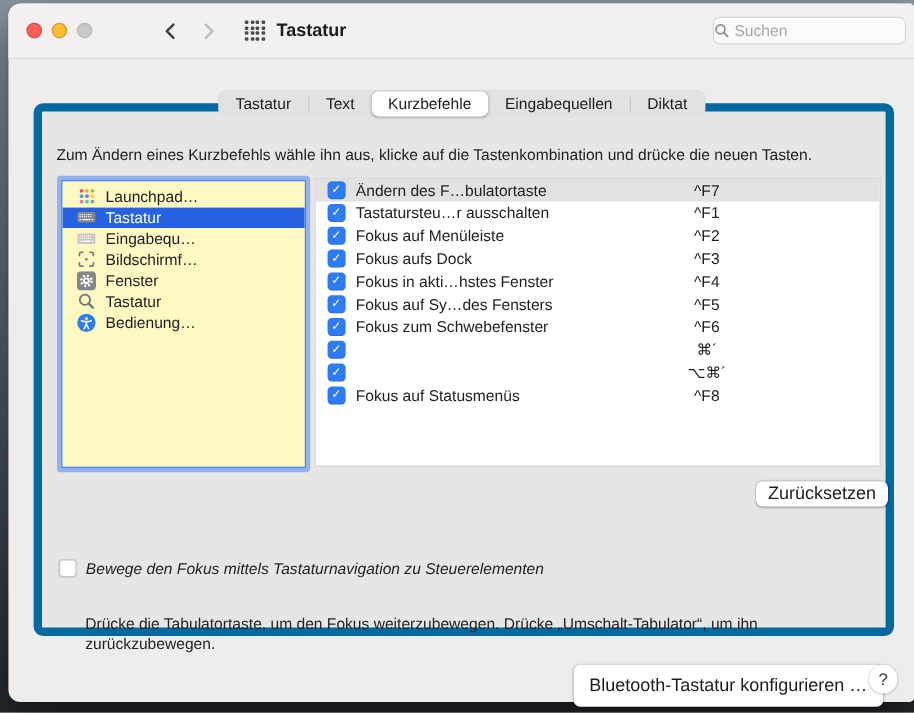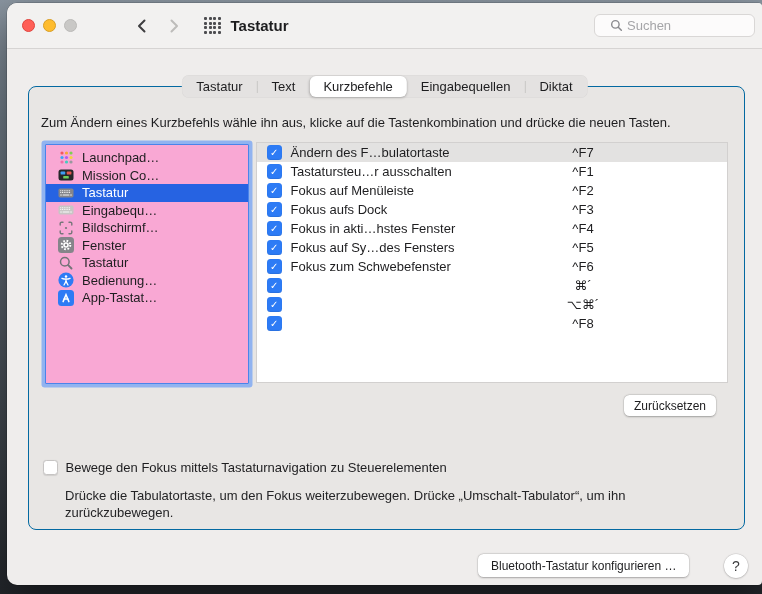--- a/index.html
+++ b/index.html
@@ -20,41 +20,41 @@
   .light.close { background:#ff5f57; border:0.5px solid #e0443e; }
   .light.min   { background:#febc2e; border:0.5px solid #d89e24; }
   .light.zoom  { background:#c9c8c6; border:0.5px solid #bbbab8; }
   .navbtns { display:flex; gap:21px; margin-left:58px; }
   .navbtn { width:12px; height:16px; display:flex; align-items:center; justify-content:center; }
   .gridicon { margin-left:24px; display:grid; grid-template-columns:repeat(4,3px); gap:1.5px; }
   .gridicon span { width:3px; height:3px; background:#4c4c50; border-radius:1px; }
   .wintitle { margin-left:10px; font-size:15px; font-weight:700; color:#1d1d1f; }
   .search { position:absolute; left:587px; top:11px; width:161px; height:23px;
     background:#fcfbfb; border:1px solid #d9d7d6; border-radius:6px;
-    display:flex; align-items:center; padding-left:15px; }
+    display:flex; align-items:center; padding-left:0; }
   .search input { border:none; outline:none; background:transparent; width:120px;
     font-size:13px; color:#1e1e20; font-family:inherit; margin-left:4px; }
   .search input::placeholder { color:#a5a5a8; }
 
   
   .tabs { position:absolute; top:72px; left:50%; transform:translateX(-50%);
     display:flex; align-items:center; height:23px; background:#e4e2e1;
     border-radius:7px; padding:1px; box-shadow:inset 0 0 0 0.5px rgba(0,0,0,.04); z-index:5; }
   .tab { padding:2px 14px; border-radius:6px; color:#1d1d1f; white-space:nowrap; line-height:17px; }
   .tab.selected { background:#ffffff; box-shadow:0 1px 2.5px rgba(0,0,0,.22), 0 0 0 0.5px rgba(0,0,0,.05); }
   .tabdiv { width:1px; height:12px; background:#c9c7c5; }
 
   
   .groupbox { position:absolute; left:21px; top:83px; width:717px; height:444px;
-    background:#e8e6e4; border:1px solid #0369a1; border-radius:8px; }
+    background:#e8e6e4; border:7px solid #0369a1; border-radius:8px; }
   .instruction { position:absolute; left:12px; top:28px; color:#1e1e20; }
 
   
   .catlist { position:absolute; left:16px; top:57px; width:204px; height:240px;
-    background:#f9a8d4; border:1px solid #4a84ea; border-radius:1px;
+    background:#fef9c3; border:1px solid #4a84ea; border-radius:1px;
     box-shadow:0 0 0 3.5px rgba(122,166,243,.8); padding-top:4px; overflow:hidden; }
   .catrow { height:17.5px; display:flex; align-items:center; }
   .catrow .icon { width:16px; height:16px; margin-left:12px; display:flex; align-items:center; justify-content:center; flex:none; }
   .catrow .icon svg { display:block; }
   .catrow .lbl { margin-left:8px; white-space:nowrap; }
   .catrow.selected { background:#2663e2; }
   .catrow.selected .lbl { color:#fff; }
 
   
   .table { position:absolute; left:227px; top:55px; width:472px; height:241px;
@@ -63,33 +63,33 @@
   .srow.selected { background:#e3e2e1; }
   .cbox { width:14.5px; height:14.5px; border-radius:3.5px; background:#2d7bf5;
     margin-left:10px; display:flex; align-items:center; justify-content:center;
     color:#fff; font-size:10px; font-weight:700; flex:none; line-height:1;
     box-shadow:inset 0 -0.5px 1px rgba(0,0,0,.15); }
   .srow .lbl { margin-left:9px; white-space:nowrap; }
   .srow .keys { position:absolute; left:236px; width:180px; text-align:center; color:#1e1e20; }
 
   
   .btn { background:#fff; border:none; border-radius:5.5px; font-family:inherit;
-    font-size:12px; color:#1d1d1f; box-shadow:0 0.5px 2px rgba(0,0,0,.28), 0 0 0 0.5px rgba(0,0,0,.08);
+    font-size:15px; color:#1d1d1f; box-shadow:0 0.5px 2px rgba(0,0,0,.28), 0 0 0 0.5px rgba(0,0,0,.08);
     display:inline-flex; align-items:center; justify-content:center; }
   .resetbtn { position:absolute; left:595px; top:308px; height:21px; padding:0 10px; }
-  .btbtn { position:absolute; left:471px; top:551px; height:23px; padding:0 13px; }
+  .btbtn { position:absolute; left:471px; top:551px; height:35px; padding:0 13px; }
   .helpbtn { position:absolute; left:717px; top:551px; width:24px; height:24px;
     border-radius:50%; font-size:14px; font-weight:500; color:#3c3c3e; }
 
   
-  .focusrow { position:absolute; left:14px; top:373px; display:flex; align-items:center; }
+  .focusrow { position:absolute; left:14px; top:373px; display:flex; align-items:center;font-style:italic; }
   .emptycb { width:14.5px; height:14.5px; border-radius:3.5px; background:#fff;
     border:1px solid #c6c4c3; box-shadow:0 0.5px 1px rgba(0,0,0,.1); flex:none; }
   .focusrow .lbl { margin-left:8px; }
-  .focusdesc { position:absolute; left:36px; top:400px; width:620px; line-height:17px; color:#242426; }
+  .focusdesc { position:absolute; left:36px; top:418px; width:620px; line-height:17px; color:#242426; }
 </style>
 </head>
 <body>
 
 <div class="desktop">
   <div class="window">
 
     <div class="titlebar">
       <div class="lights">
         <span class="light close"></span>
@@ -157,31 +157,20 @@
                 <circle cx="12.8" cy="3.2" r="1.7" fill="#7ecf54"></circle>
                 <circle cx="3.2" cy="8" r="1.7" fill="#38a8f4"></circle>
                 <circle cx="8" cy="8" r="1.7" fill="#b05df0"></circle>
                 <circle cx="12.8" cy="8" r="1.7" fill="#f5d23e"></circle>
                 <circle cx="3.2" cy="12.8" r="1.7" fill="#f06ea6"></circle>
                 <circle cx="8" cy="12.8" r="1.7" fill="#43cdbd"></circle>
                 <circle cx="12.8" cy="12.8" r="1.7" fill="#98989e"></circle>
               </svg>
             </span>
             <span class="lbl">Launchpad…</span>
-          </div>
-          <div class="catrow">
-            <span class="icon">
-              <svg width="16" height="16" viewBox="0 0 16 16">
-                <rect x="0.5" y="2.5" width="15" height="11" rx="2.5" fill="#26262a"></rect>
-                <rect x="2.6" y="4.6" width="4.6" height="3" rx="0.7" fill="#3f9df3"></rect>
-                <rect x="8.8" y="4.6" width="4.6" height="3" rx="0.7" fill="#e4574f"></rect>
-                <rect x="5.2" y="9" width="5.6" height="2.6" rx="0.7" fill="#6ecf5a"></rect>
-              </svg>
-            </span>
-            <span class="lbl">Mission Co…</span>
           </div>
           <div class="catrow selected">
             <span class="icon">
               <svg width="16" height="16" viewBox="0 0 16 16">
                 <rect x="0.5" y="3.6" width="15" height="8.8" rx="1.6" fill="#85858a"></rect>
                 <g fill="#fff" opacity="0.92">
                   <rect x="2.20" y="5.3" width="1.05" height="1.05" rx="0.2"></rect>
                   <rect x="2.20" y="7.05" width="1.05" height="1.05" rx="0.2"></rect>
                   <rect x="3.97" y="5.3" width="1.05" height="1.05" rx="0.2"></rect>
                   <rect x="3.97" y="7.05" width="1.05" height="1.05" rx="0.2"></rect>
@@ -266,32 +255,20 @@
                 <g stroke="#fff" stroke-width="1.25" stroke-linecap="round" fill="none">
                   <path d="M3.9 6.3q4.1 1.6 8.2 0"></path>
                   <path d="M8 6.8v2.6"></path>
                   <path d="M8 9.4L6 13"></path>
                   <path d="M8 9.4L10 13"></path>
                 </g>
               </svg>
             </span>
             <span class="lbl">Bedienung…</span>
           </div>
-          <div class="catrow">
-            <span class="icon">
-              <svg width="16" height="16" viewBox="0 0 16 16">
-                <rect width="16" height="16" rx="3.5" fill="#2e7bf5"></rect>
-                <g stroke="#fff" stroke-width="1.5" stroke-linecap="round" fill="none">
-                  <path d="M5.1 11.6L8 4.6l2.9 7"></path>
-                  <path d="M6.2 8.9h3.6"></path>
-                </g>
-              </svg>
-            </span>
-            <span class="lbl">App-Tastat…</span>
-          </div>
         </div>
       <div class="table" id="shortcut-table">
           <div class="srow selected">
             <span class="cbox">✓</span>
             <span class="lbl">Ändern des F…bulatortaste</span>
             <span class="keys">^F7</span>
           </div>
           <div class="srow">
             <span class="cbox">✓</span>
             <span class="lbl">Tastatursteu…r ausschalten</span>
@@ -325,20 +302,21 @@
           <div class="srow">
             <span class="cbox">✓</span>
             <span class="keys">⌘´</span>
           </div>
           <div class="srow">
             <span class="cbox">✓</span>
             <span class="keys">⌥⌘´</span>
           </div>
           <div class="srow">
             <span class="cbox">✓</span>
+            <span class="lbl">Fokus auf Statusmenüs</span>
             <span class="keys">^F8</span>
           </div>
         </div>
       <button class="btn resetbtn">Zurücksetzen</button>
 
       <div class="focusrow">
         <span class="emptycb"></span>
         <span class="lbl">Bewege den Fokus mittels Tastaturnavigation zu Steuerelementen</span>
       </div>
       <div class="focusdesc">Drücke die Tabulatortaste, um den Fokus weiterzubewegen. Drücke „Umschalt-Tabulator“, um ihn zurückzubewegen.</div>

